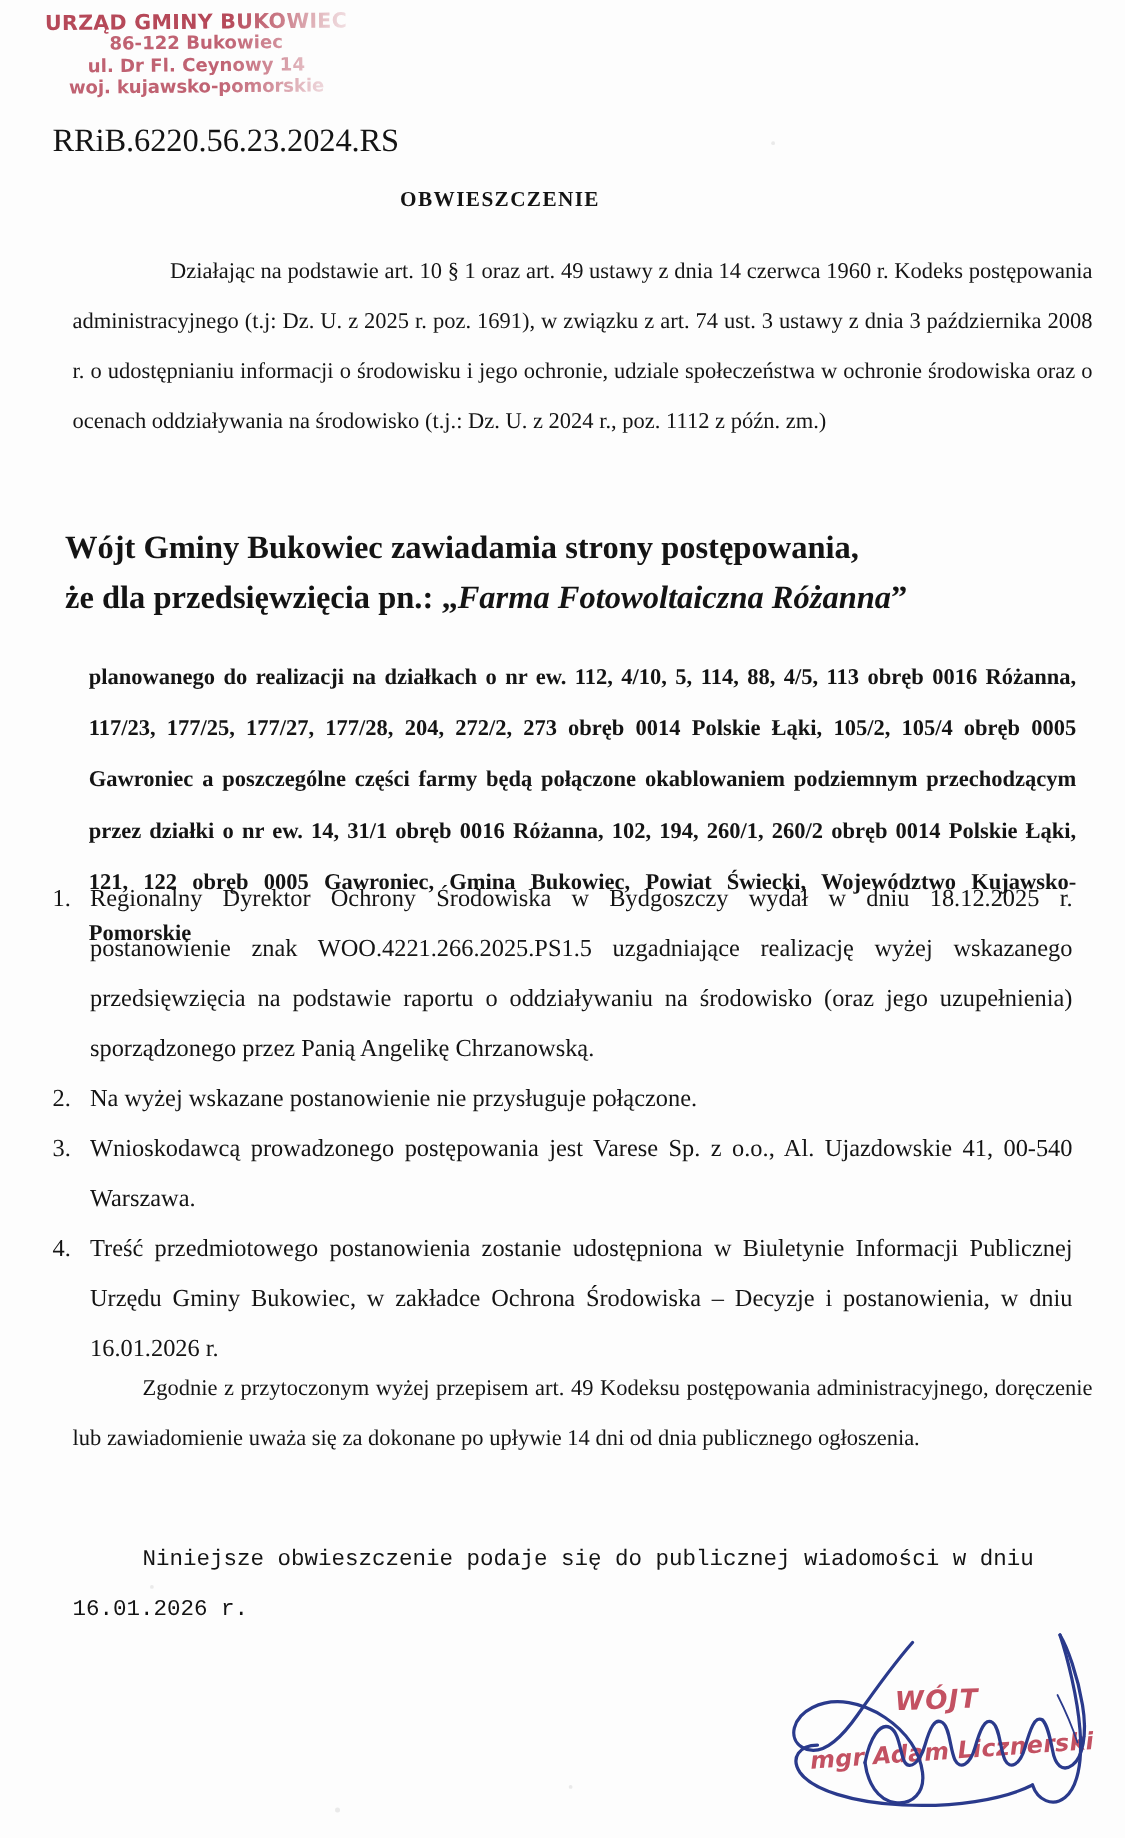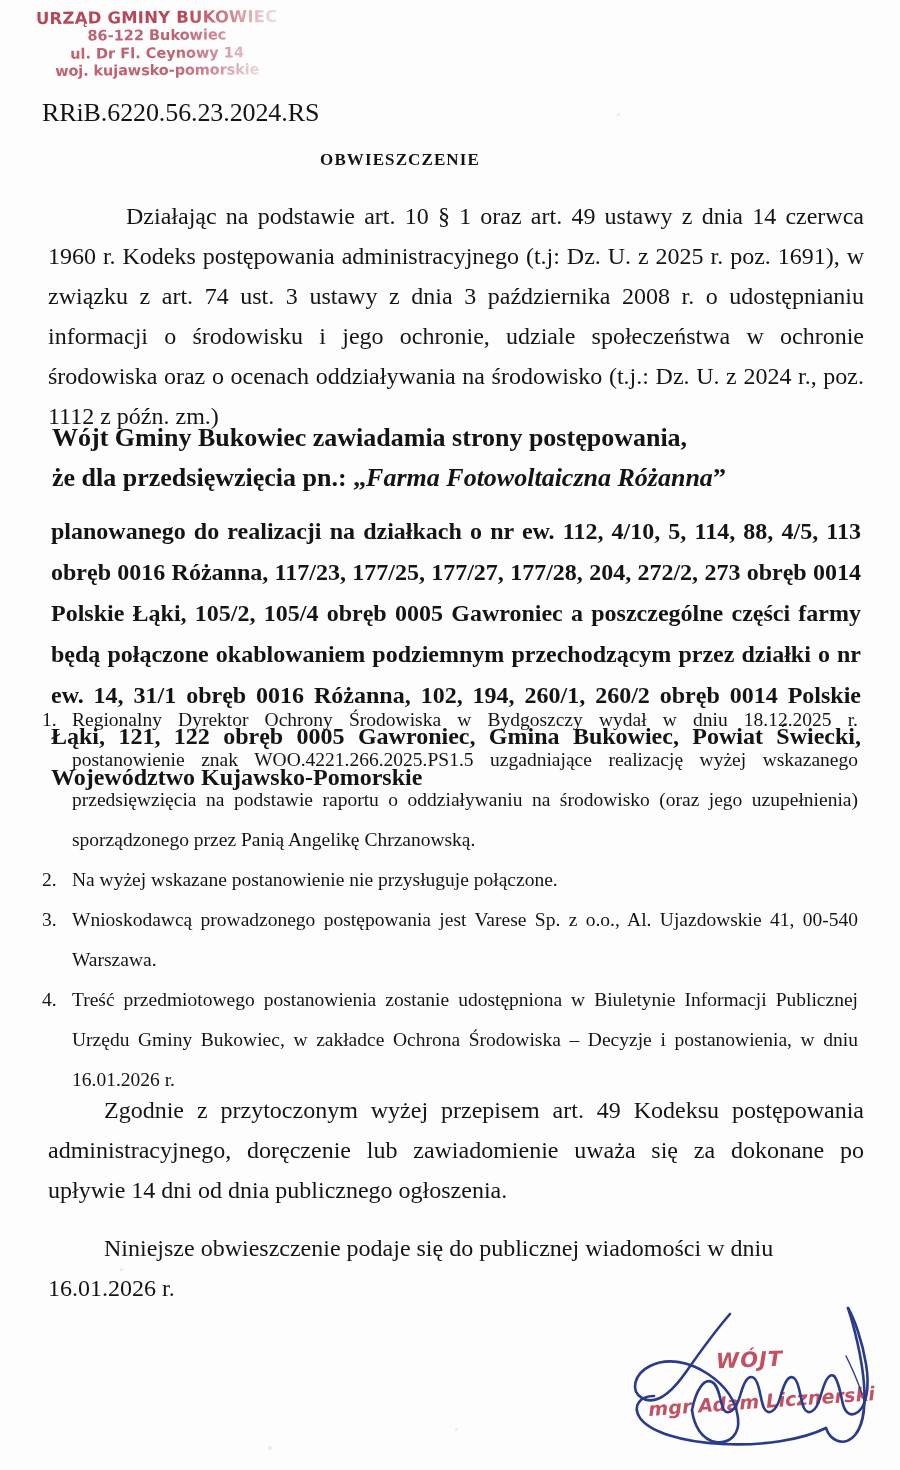--- a/index.html
+++ b/index.html
@@ -77,23 +77,23 @@
     top: 150px;
     text-align: center;
     font-size: 17px;
     font-weight: bold;
     letter-spacing: 1.1px;
   }
 
   
   .body-block {
     position: absolute;
-    left: 48px;
+    left: 58px;
     width: 816px;
-    font-size: 24px;
+    font-size: 18px;
     line-height: 40px;
     text-align: justify;
     text-justify: inter-word;
   }
   .intro { top: 196px; }
   .intro p { margin: 0; text-indent: 78px; }
 
   .notice {
     position: absolute;
     left: 52px;
@@ -108,21 +108,21 @@
   .notice .project-name {
     font-style: italic;
     font-weight: bold;
   }
 
   .parcels {
     top: 508px;
     font-weight: bold;
     line-height: 41px;
   }
-  .parcels p { margin: 3px; }
+  .parcels p { margin: 13px; }
 
   
   .num-list {
     position: absolute;
     left: 42px;
     width: 816px;
     top: 700px;
     font-size: 19.5px;
     line-height: 40px;
   }
@@ -145,21 +145,21 @@
     top: 1090px;
     line-height: 40px;
   }
   .closing p { margin: 0; text-indent: 56px; }
 
   .final {
     top: 1228px;
     line-height: 40px;
     text-align: left;
   }
-  .final p { margin: 0; text-indent: 56px; }
+  .final p { margin: 0; text-indent: 56px; font-family: Liberation Mono, monospace; }
 
   
   .signature-area {
     position: absolute;
     left: 612px;
     top: 1286px;
     width: 280px;
     height: 170px;
   }
   .sig-stamp {

